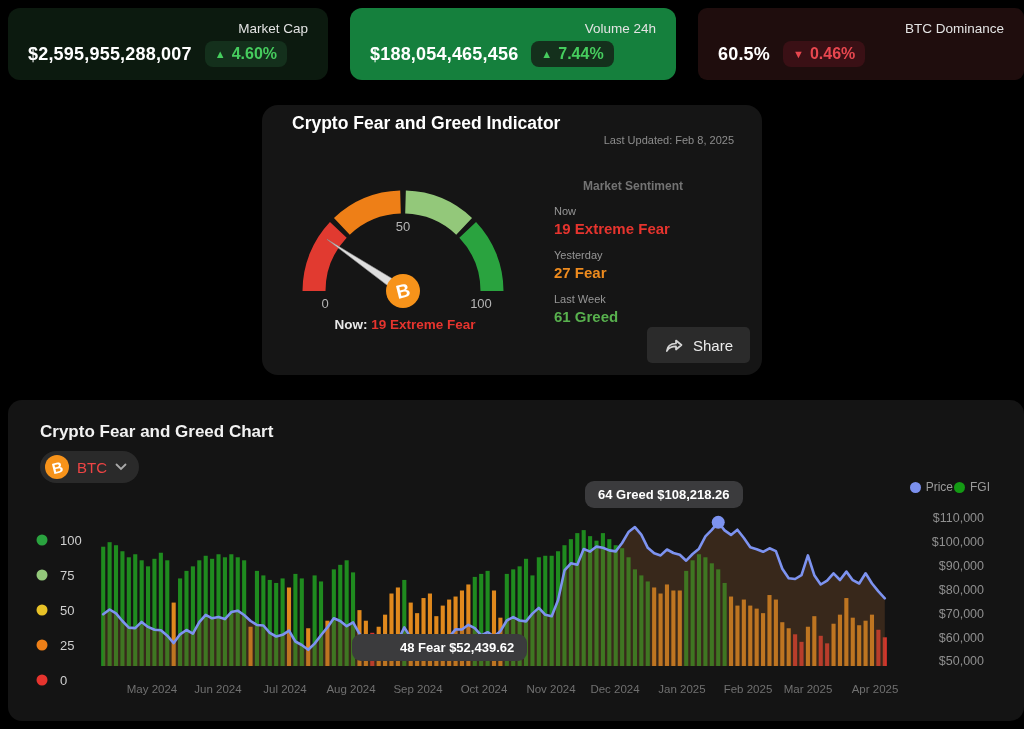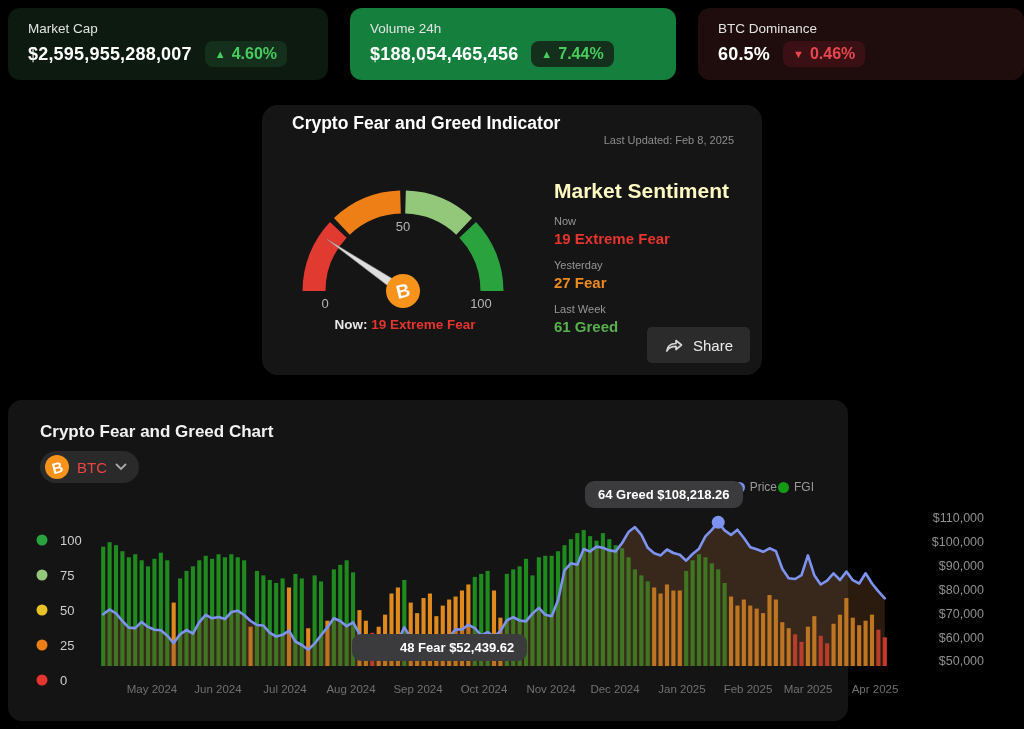--- a/index.html
+++ b/index.html
@@ -3,45 +3,45 @@
 <meta charset="utf-8">
 <style>
   * { box-sizing: border-box; margin: 0; padding: 0; }
   html,body { width:1024px; height:729px; background:#000; font-family:"Liberation Sans", sans-serif; overflow:hidden; }
 
   
   .stats-row { display:flex; gap:22px; padding:8px 0 0 8px; width:1024px; }
   .stat-card { height:72px; border-radius:12px; padding:12px 20px; display:flex; flex-direction:column; justify-content:center; gap:5px; }
   .stat-card.green { background:#0c1a0f; width:320px; }
   .stat-card.green2 { background:#15803d; width:326px; }
-  .stat-card.red { background:#1f0d0d; width:326px; }
-  .stat-label { color:#e3e3e3; font-size:13.5px; }
+  .stat-card.red { background:#1f0d0d; width:326px;border-radius:9px; }
+  .stat-label { color:#e3e3e3; font-size:13.5px;text-align:right; }
   .stat-value-row { display:flex; align-items:center; gap:13px; }
   .stat-value { color:#fff; font-size:18px; font-weight:bold; letter-spacing:.2px; }
   .badge { display:inline-flex; align-items:center; gap:6px; border-radius:8px; padding:4px 10px; font-size:16px; font-weight:bold; }
   .badge.up { background:#14301c; color:#46cd5e; }
   .badge.down { background:#3a1015; color:#e8474f; }
   .badge .arr { font-size:11px; }
 
   
   .indicator-card { position:relative; width:500px; height:270px; margin:25px auto 0 auto; background:#151515; border-radius:16px; }
   .ind-title { position:absolute; left:30px; top:8px; color:#fff; font-size:17.5px; font-weight:bold; }
   .ind-updated { position:absolute; right:28px; top:29px; color:#8d8d8d; font-size:11px; }
   .gauge-wrap { position:absolute; left:28px; top:62px; width:230px; }
   .gauge-now { text-align:center; font-size:13.5px; font-weight:bold; margin-top:-6px; }
   .gauge-now .pfx { color:#e8e8e8; }
   .gauge-now .val { color:#e6342e; }
   .sentiment { position:absolute; left:292px; top:74px; }
-  .sent-title { color:#fef9c3; font-size:21px; font-weight:bold; }
+  .sent-title { color:#737373; font-size:12px; font-weight:bold;margin-left:29px; }
   .sent-period { color:#969696; font-size:11px; margin-top:12px; }
   .sent-value { font-size:15px; font-weight:bold; margin-top:3px; }
   .share-btn { position:absolute; right:12px; bottom:12px; display:flex; align-items:center; gap:9px; background:#2b2b2b; border:none; border-radius:5px; padding:9px 17px; color:#ececec; font-size:15px; cursor:pointer; font-family:inherit; }
 
   
-  .chart-panel { position:relative; width:840px; height:321px; margin:25px 8px 0 8px; background:#141414; border-radius:14px; }
+  .chart-panel { position:relative; width:1016px; height:321px; margin:25px 8px 0 8px; background:#141414; border-radius:14px; }
   .chart-title { position:absolute; left:32px; top:22px; color:#f2f2f2; font-size:17px; font-weight:bold; }
   .coin-pill { position:absolute; left:32px; top:51px; display:flex; align-items:center; gap:8px; background:#2a2a2a; border:none; border-radius:17px; padding:4px 12px 4px 5px; cursor:pointer; }
   .coin-ic { width:24px; height:24px; border-radius:50%; background:#f7931a; color:#fff; font-weight:bold; font-size:15px; display:flex; align-items:center; justify-content:center; transform:rotate(0deg); }
   .coin-ic span { display:block; transform:rotate(-14deg); }
   .coin-label { color:#ef4444; font-size:15px; }
   .legend { position:absolute; right:34px; top:80px; display:flex; align-items:flex-start; gap:1px; color:#9a9a9a; font-size:12px; }
   .legend .item { display:flex; align-items:center; gap:5px; }
   .ldot { width:11px; height:11px; border-radius:50%; display:inline-block; }
   .plot-svg { position:absolute; left:0; top:0; }
   .tooltip { position:absolute; background:#3b3b3d; color:#fff; font-size:13px; font-weight:bold; padding:6px 13px; border-radius:9px; white-space:nowrap; }

